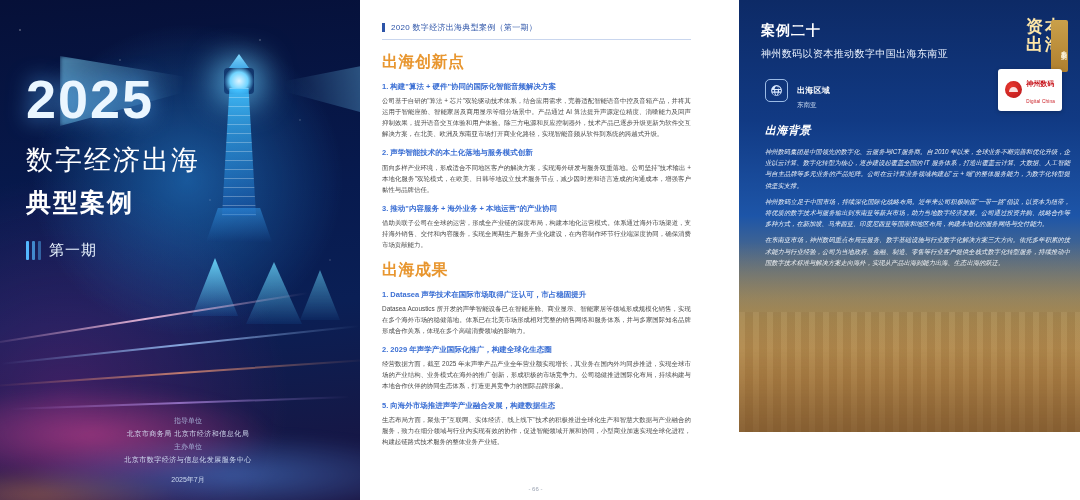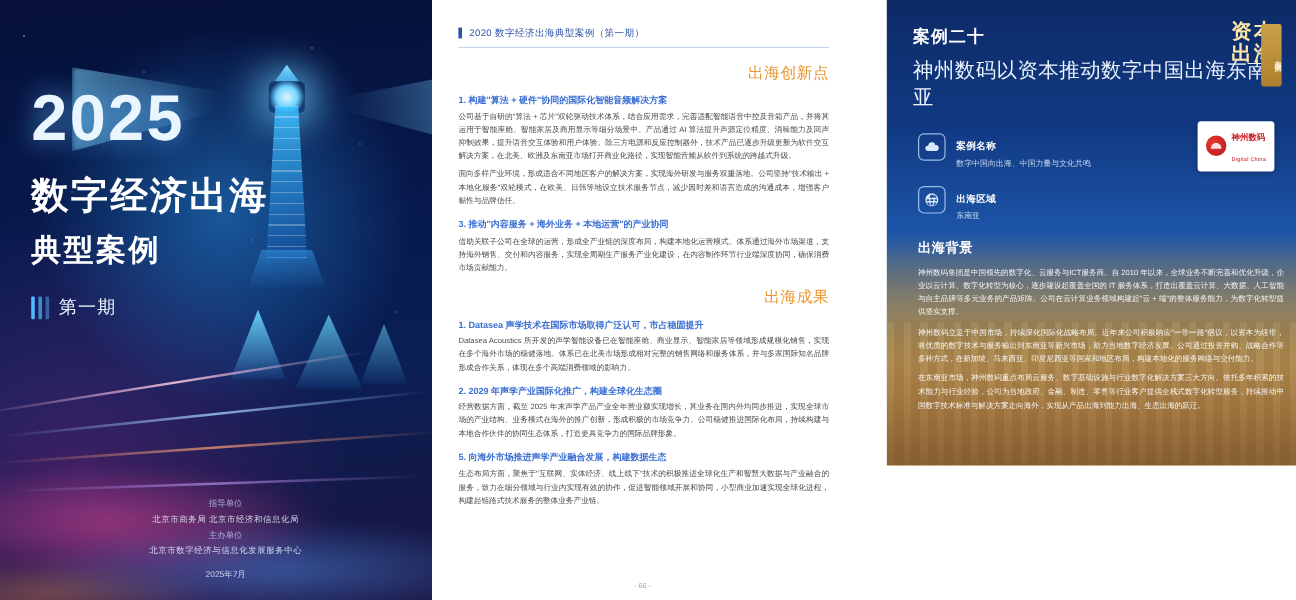--- a/index.html
+++ b/index.html
@@ -112,21 +112,21 @@
   .s2 { left: 0px;  top: 344px; width: 360px; transform: rotate(-6deg); background: linear-gradient(90deg, rgba(255,255,255,0), rgba(160,200,255,.8), rgba(255,255,255,0)); }
   .s3 { left: -10px; top: 372px; width: 380px; transform: rotate(-4deg); background: linear-gradient(90deg, rgba(255,255,255,0), rgba(255,160,120,.7), rgba(255,255,255,0)); }
   .s4 { left: 10px; top: 402px; width: 340px; transform: rotate(-2deg); background: linear-gradient(90deg, rgba(255,255,255,0), rgba(200,160,255,.6), rgba(255,255,255,0)); }
 
   .cover-text { position: absolute; left: 26px; top: 72px; z-index: 5; }
   .cover-year {
     font-size: 54px; font-weight: bold; letter-spacing: 2px;
     color: #eaf6ff; line-height: 1;
     text-shadow: 0 0 22px rgba(90,180,255,.8);
   }
-  .cover-title1 { margin-top: 16px; font-size: 31px; font-weight: bold; letter-spacing: 2px; color:#fff; }
+  .cover-title1 { margin-top: 16px; font-size: 27px; font-weight: normal; letter-spacing: 2px; color:#fff; }
   .cover-title2 { margin-top: 8px; font-size: 25px; font-weight: bold; letter-spacing: 2px; color:#fff; }
   .issue {
     margin-top: 22px; display: inline-flex; align-items: center; gap: 8px;
   }
   .issue .bars { display:flex; gap:3px; }
   .issue .bars i { display:block; width:3px; height:19px; background:#54b8ff; border-radius:1px; }
   .issue .bars i:nth-child(2){opacity:.7}
   .issue .bars i:nth-child(3){opacity:.45}
   .issue .txt { font-size: 15px; color:#eaf4ff; letter-spacing:1px; }
 
@@ -146,60 +146,60 @@
     background: #ffffff;
     padding: 22px 20px 18px 22px;
   }
   .mid-header {
     display:flex; align-items:center; gap:6px;
     font-size: 8px; color: #2d54a8; letter-spacing: .3px;
     border-bottom: 1px solid #c9d6ee; padding-bottom: 6px; margin-bottom: 12px;
   }
   .mid-header .bluebar { width: 3px; height: 9px; background:#2d54a8; }
   h2.sec {
-    font-size: 13px; color: #e8962f; font-weight: normal;
-    margin: 10px 0 6px; letter-spacing: .5px; text-align: right;
+    font-size: 16px; color: #e8962f; font-weight: bold;
+    margin: 10px 0 6px; letter-spacing: .5px;
   }
   h3.sub {
     font-size: 7.5px; color: #3b6fd4; font-weight: bold;
     margin: 8px 0 3px; line-height: 1.5;
   }
   p.body {
     font-size: 6.4px; color: #4a4a4a; line-height: 1.72;
     text-align: justify; margin-bottom: 4px;
   }
   .mid-foot {
     position: absolute; left: 0; right: 0; bottom: 8px;
     text-align: center; font-size: 6px; color: #9aa3b2;
   }
 
   
   .right {
     position: relative;
-    width: 360px; height: 388px;
+    width: 360px; height: 432px;
     background: linear-gradient(180deg, #0d2a66 0%, #113a84 28%, #1d55a8 50%, #9a8a5a 74%, #caa35f 88%, #d9b067 100%);
     overflow: hidden;
     color: #fff;
     margin-left: 28px;
   }
   .right .cityglow {
     position: absolute; left:0; right:0; bottom:0; height: 190px;
     background:
       linear-gradient(180deg, rgba(200,150,70,0) 0%, rgba(190,140,70,.35) 30%, rgba(170,120,60,.55) 60%, rgba(150,100,50,.7) 100%);
   }
   .right .city {
     position: absolute; left: 0; right: 0; bottom: 0; height: 120px;
     background:
       linear-gradient(to top, rgba(90,60,30,.55), rgba(90,60,30,0) 70%),
       repeating-linear-gradient(90deg, rgba(255,230,180,.10) 0 6px, rgba(120,80,40,.10) 6px 14px);
     opacity:.8;
   }
   .right-head { position: relative; padding: 22px 20px 0 22px; z-index: 3; }
   .case-no { font-size: 14px; font-weight: bold; letter-spacing: 1px; color:#fff; }
-  .case-title { margin-top: 7px; font-size: 17px; color:#eaf2ff; letter-spacing:.4px; }
+  .case-title { margin-top: 7px; font-size: 10px; color:#eaf2ff; letter-spacing:.4px; }
   .ribbon {
     position: absolute; right: 16px; top: 18px; text-align: right;
   }
   .ribbon .r1, .ribbon .r2 {
     font-size: 17px; font-weight: bold; color:#ffe7a8; line-height: 1.05; letter-spacing: 2px;
   }
   .ribbon .tagbox {
     position: absolute; right: -4px; top: 2px;
     width: 17px; height: 52px; background: linear-gradient(180deg,#caa04a,#b07f2e);
     color: #fff6e0; font-size: 6px; letter-spacing: 1px;
@@ -231,21 +231,21 @@
   .logo-badge .mark::after{
     content:""; position:absolute; left:4px; top:6px; width:9px; height:5px;
     border-radius: 50%/100% 100% 0 0; background:#fff; opacity:.85;
   }
   .logo-badge .lt { line-height: 1.05; }
   .logo-badge .lt .cn { font-size: 7px; color:#c8161d; font-weight:bold; }
   .logo-badge .lt .en { font-size: 4.6px; color:#c8161d; letter-spacing:.2px; }
 
   .bg-title { font-size: 11px; font-weight: bold; color:#fff; margin: 10px 0 8px 0; letter-spacing:.5px; }
   .bg-para { font-size: 6.3px; line-height: 1.78; color: rgba(255,255,255,.92); text-align: justify; margin-bottom: 5px; }
-  .right-pad { position: relative; z-index: 3; padding: 0 10px 0 26px; }
+  .right-pad { position: relative; z-index: 3; padding: 0 10px 0 26px; font-style: italic; }
 </style>
 </head>
 <body>
 
 <div class="page">
 
   <section class="cover">
     <div class="stars"></div>
     <div class="beam"></div>
     <div class="beam2"></div>
@@ -289,20 +289,21 @@
 
   <section class="mid">
     <div class="mid-header">
       <span class="bluebar"></span>
       <span>2020 数字经济出海典型案例（第一期）</span>
     </div>
 
     <h2 class="sec">出海创新点</h2>
     <h3 class="sub">1. 构建"算法 + 硬件"协同的国际化智能音频解决方案</h3>
     <p class="body">公司基于自研的"算法 + 芯片"双轮驱动技术体系，结合应用需求，完善适配智能语音中控及音箱产品，并将其运用于智能座舱、智能家居及商用显示等细分场景中。产品通过 AI 算法提升声源定位精度、消噪能力及回声抑制效果，提升语音交互体验和用户体验。除三方电源和反应控制器外，技术产品已逐步升级更新为软件交互解决方案，在北美、欧洲及东南亚市场打开商业化路径，实现智能音频从软件到系统的跨越式升级。</p>
+    <h3 class="sub">2. 声学智能技术的本土化落地与服务模式创新</h3>
     <p class="body">面向多样产业环境，形成适合不同地区客户的解决方案，实现海外研发与服务双重落地。公司坚持"技术输出 + 本地化服务"双轮模式，在欧美、日韩等地设立技术服务节点，减少因时差和语言造成的沟通成本，增强客户黏性与品牌信任。</p>
     <h3 class="sub">3. 推动"内容服务 + 海外业务 + 本地运营"的产业协同</h3>
     <p class="body">借助关联子公司在全球的运营，形成全产业链的深度布局，构建本地化运营模式。体系通过海外市场渠道，支持海外销售、交付和内容服务，实现全周期生产服务产业化建设，在内容制作环节行业端深度协同，确保消费市场贡献能力。</p>
 
     <h2 class="sec">出海成果</h2>
     <h3 class="sub">1. Datasea 声学技术在国际市场取得广泛认可，市占稳固提升</h3>
     <p class="body">Datasea Acoustics 所开发的声学智能设备已在智能座舱、商业显示、智能家居等领域形成规模化销售，实现在多个海外市场的稳健落地。体系已在北美市场形成相对完整的销售网络和服务体系，并与多家国际知名品牌形成合作关系，体现在多个高端消费领域的影响力。</p>
     <h3 class="sub">2. 2029 年声学产业国际化推广，构建全球化生态圈</h3>
     <p class="body">经营数据方面，截至 2025 年末声学产品产业全年营业额实现增长，其业务在国内外均同步推进，实现全球市场的产业结构、业务模式在海外的推广创新，形成积极的市场竞争力。公司稳健推进国际化布局，持续构建与本地合作伙伴的协同生态体系，打造更具竞争力的国际品牌形象。</p>
     <h3 class="sub">5. 向海外市场推进声学产业融合发展，构建数据生态</h3>
@@ -328,31 +329,20 @@
     <div class="right-body">
       <div class="logo-badge">
         <span class="mark"></span>
         <span class="lt">
           <span class="cn">神州数码</span><br>
           <span class="en">Digital China</span>
         </span>
       </div>
 
 
-      <div class="info-row">
-        <span class="info-ico">
-          <svg viewBox="0 0 24 24">
-              <path d="M19 18H6a4 4 0 1 1 .6-7.96A5.5 5.5 0 0 1 17.5 9.2 4.4 4.4 0 0 1 19 18z"></path>
-            </svg>
-        </span>
-        <span>
-          <span class="info-lbl">案例名称</span>
-          <span class="info-val" style="display:block">数字中国向出海、中国力量与文化共鸣</span>
-        </span>
-      </div>
 
       <div class="info-row">
         <span class="info-ico">
           <svg viewBox="0 0 24 24">
               <path d="M12 2a10 10 0 1 0 0 20 10 10 0 0 0 0-20zm0 2c1.6 0 3 2.2 3.6 5H8.4C9 6.2 10.4 4 12 4zM4.3 11h3.4c-.1 1-.1 2 0 3H4.3a8 8 0 0 1 0-3zm0 5h3.7c.5 2.4 1.4 4.2 2.3 5A8 8 0 0 1 4.3 16zm5.4 0h4.6c-.6 2.8-2 5-2.3 5s-1.7-2.2-2.3-5zm0-2a18 18 0 0 1 0-3h4.6a18 18 0 0 1 0 3H9.7zm6.6 2h3.4a8 8 0 0 1-6 5c.9-.8 1.8-2.6 2.6-5zm.3-2c.1-1 .1-2 0-3h3.4a8 8 0 0 1 0 3h-3.4zm-.3-5c-.8-2.4-1.7-4.2-2.6-5a8 8 0 0 1 6 5h-3.4z"></path>
             </svg>
         </span>
         <span>
           <span class="info-lbl">出海区域</span>
           <span class="info-val" style="display:block">东南亚</span>

